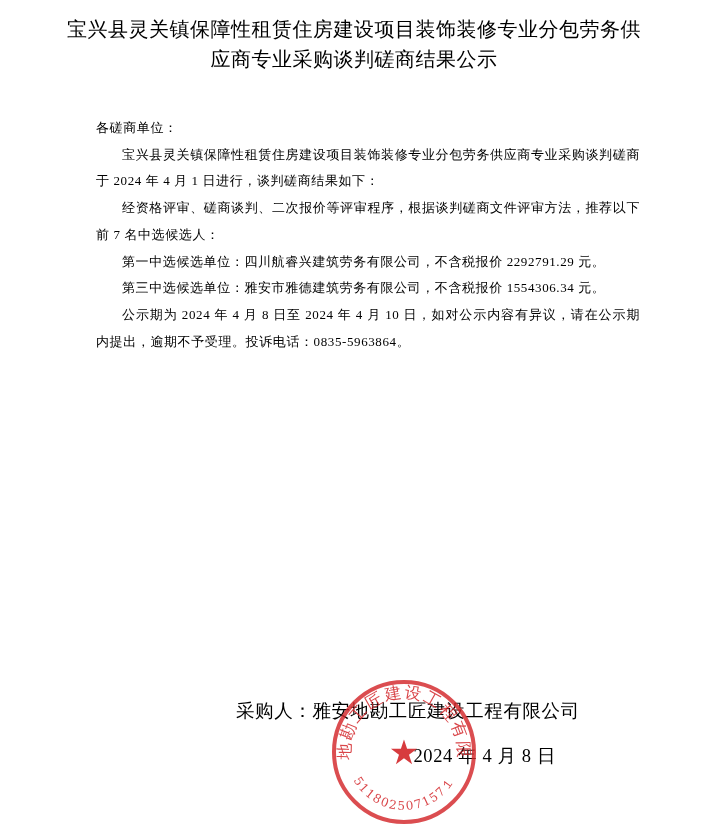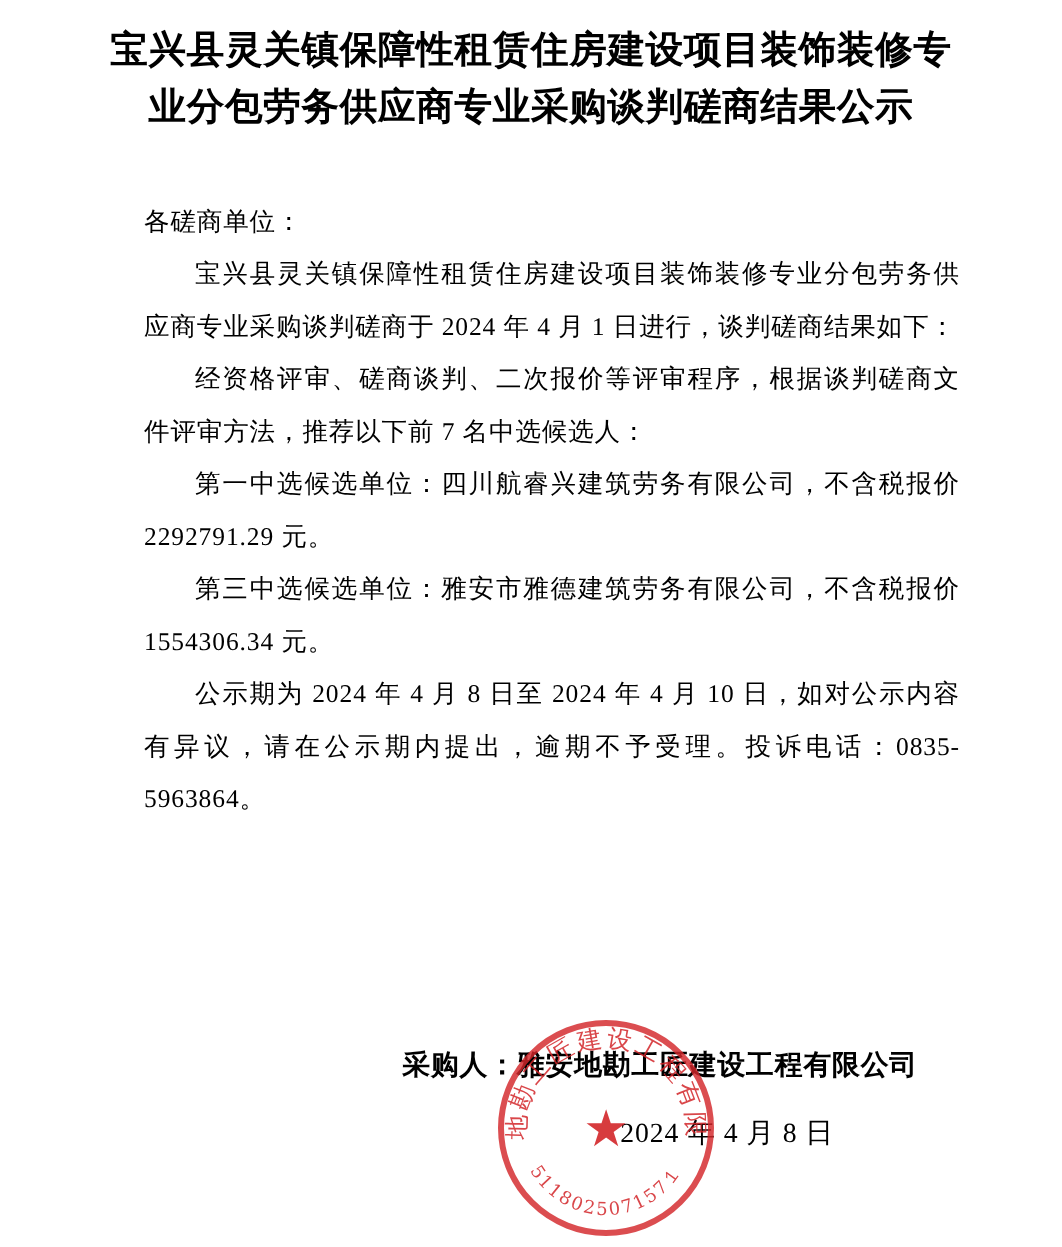--- a/index.html
+++ b/index.html
@@ -19,30 +19,30 @@
     position: relative;
     width: 708px;
     height: 831px;
     box-sizing: border-box;
     padding: 0;
   }
   .doc-title {
     margin: 0;
     padding: 14px 62px 0 62px;
     font-family: "DejaVu Serif", "Liberation Serif", serif;
-    font-size: 25px;
-    font-weight: bold;
+    font-size: 20px;
+    font-weight: normal;
     line-height: 1.52;
     text-align: center;
     letter-spacing: 0.5px;
   }
   .body-text {
     padding: 0 68px 0 96px;
     margin-top: 40px;
-    font-size: 17px;
+    font-size: 13px;
     line-height: 2.06;
     letter-spacing: 0.6px;
     text-align: justify;
   }
   .para {
     margin: 0;
     text-indent: 0;
   }
   .para.indent {
     text-indent: 2em;
@@ -52,24 +52,23 @@
     left: 0;
     right: 0;
     bottom: 56px;
     padding: 0 96px;
     font-size: 18.5px;
     line-height: 2.0;
     letter-spacing: 0.6px;
   }
   .sign-line {
     display: flex;
-    justify-content: flex-end;
+    justify-content: flex-start;
     padding-left: 140px;
     white-space: nowrap;
-    font-weight: bold;
   }
   .sign-date {
     display: flex;
     justify-content: flex-end;
     padding-right: 56px;
     margin-top: 8px;
     white-space: nowrap;
     font-family: Liberation Serif, serif;
   }
   

